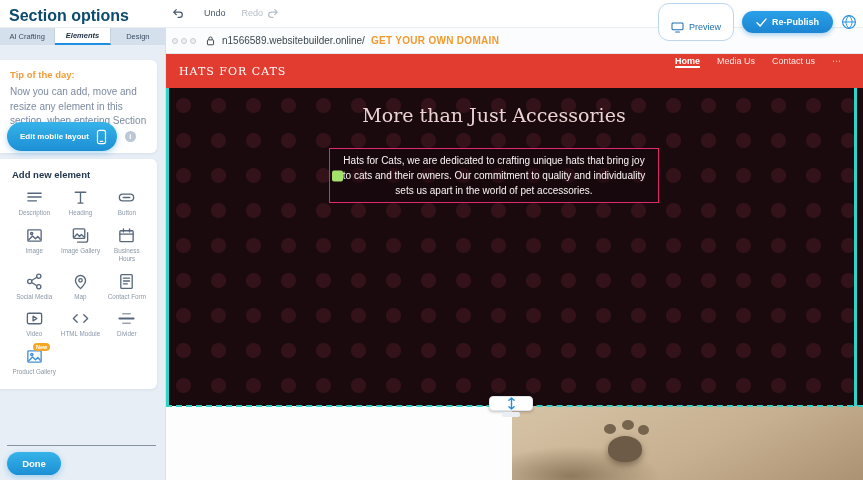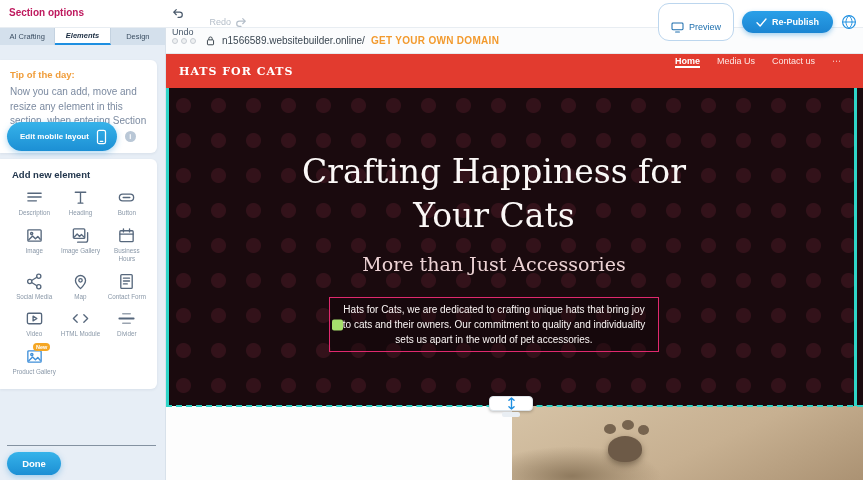--- a/index.html
+++ b/index.html
@@ -1,23 +1,23 @@
 <!DOCTYPE html>
 <html><head>
 <meta charset="utf-8">
 <style>
   * { margin:0; padding:0; box-sizing:border-box; }
   html,body { width:863px; height:480px; overflow:hidden; }
   body { font-family:"Liberation Sans", sans-serif; background:#fff; position:relative; }
 
   
   .topbar { position:absolute; top:0; left:0; width:863px; height:28px; background:#fff; border-bottom:1px solid #e8edf2; z-index:30; }
-  .topbar-title { position:absolute; left:9px; top:7px; font-size:10px; font-weight:bold; color:#be185d; }
+  .topbar-title { position:absolute; left:9px; top:7px; font-size:16px; font-weight:bold; color:#0c4a6e; }
   .history { position:absolute; left:172px; top:7px; display:flex; align-items:center; gap:6px; font-size:9px; }
-  .undo-group { display:flex; align-items:flex-start; gap:8px; color:#48586a; cursor:pointer;flex-direction:column; }
+  .undo-group { display:flex; align-items:center; gap:20px; color:#48586a; cursor:pointer; }
   .redo-group { display:flex; align-items:center; gap:4px; color:#b4bec9; margin-left:10px; cursor:default; }
   .hist-icon { width:12px; height:12px; }
   .topbar-right { position:absolute; right:6px; top:3px; display:flex; align-items:center; gap:8px; }
   .btn-preview { display:flex; gap:5px; height:21px; padding:18px 12px; border:1px solid #bcd6ee; border-radius:11px; background:#fff; color:#1e6fae; font-size:9px; cursor:pointer; }
   .btn-republish { display:flex; align-items:center; gap:5px; height:22px; padding:0 14px; border:none; border-radius:12px; background:linear-gradient(180deg,#2aa0e8,#1b85d2); color:#fff; font-size:9px; font-weight:bold; cursor:pointer; box-shadow:0 2px 5px rgba(30,140,215,.4); }
   .globe-btn { width:16px; height:16px; cursor:pointer; }
 
   
   .sidebar { position:absolute; top:28px; left:0; width:166px; height:452px; background:#e7eef6; border-right:1px solid #d8e1ea; z-index:20; }
   .tabs { display:flex; height:17px; background:#d4e0ec; }
@@ -44,21 +44,21 @@
   
   .main { position:absolute; top:28px; left:166px; width:697px; height:452px; background:#fff; }
   .chrome { position:absolute; top:0; left:0; width:697px; height:26px; background:#fbfcfd; border-bottom:1px solid #e6eaee; display:flex; align-items:center; padding-left:6px; }
   .dots { display:flex; gap:3px; margin-right:9px; }
   .dot { width:6px; height:6px; border-radius:50%; border:1px solid #c8cdd3; background:#eef0f2; }
   .lock-icon { width:11px; height:11px; stroke:#3c474f; fill:none; stroke-width:1.6; margin-right:6px; }
   .url-text { font-size:10px; color:#3b4752; }
   .domain-cta { font-size:10px; font-weight:bold; color:#f29a2e; margin-left:6px; letter-spacing:.3px; cursor:pointer; }
 
   .site-header { position:absolute; top:26px; left:0; width:697px; height:34px; background:#e23b2f; display:flex; align-items:center; }
-  .site-logo { margin-left:13px; color:#fff; font-size:11px; font-weight:bold; letter-spacing:1px; font-family:"DejaVu Serif", serif; cursor:pointer; }
+  .site-logo { margin-left:13px; color:#fff; font-size:11px; font-weight:normal; letter-spacing:1px; font-family:"DejaVu Serif", serif; cursor:pointer; }
   .site-nav { margin-left:auto; margin-right:22px; display:flex; align-items:flex-start; gap:17px; height:100%; }
   .nav-item { display:flex; align-items:center; color:#fde7e4; font-size:9px; cursor:pointer; border-bottom:2px solid transparent; padding-top:2px; }
   .nav-item.active { color:#fff; font-weight:bold; border-bottom:2px solid #fff; }
 
   .hero { position:absolute; top:60px; left:0; width:697px; height:318px;
           background-color:#1a0a0e;
           background-image:radial-gradient(circle at 50% 50%, #33121a 7px, rgba(0,0,0,0) 8px);
           background-size:35px 35px; overflow:hidden; }
   .hero-content { position:absolute; left:0; top:0; width:656px; height:100%; display:flex; flex-direction:column; align-items:center; }
   .hero-heading { margin-top:62px; text-align:center; color:#fbf8f7; font-family:"DejaVu Serif", serif; font-size:33px; line-height:1.32; font-weight:normal; cursor:pointer; }
@@ -286,24 +286,20 @@
     <div class="site-nav">
       <div class="nav-item active">Home</div>
       <div class="nav-item">Media Us</div>
       <div class="nav-item">Contact us</div>
       <div class="nav-item">⋯</div>
     </div>
   </div>
 
   <div class="hero">
     <div class="hero-content">
-      <div class="hero-heading">
-        <span>Crafting Happiness for</span><br>
-        <span>Your Cats</span>
-      </div>
       <div class="hero-sub">More than Just Accessories</div>
       <div class="hero-box">
         <div class="green-handle"></div>
         <span>Hats for Cats, we are dedicated to crafting unique hats that bring joy to cats and their owners. Our commitment to quality and individuality sets us apart in the world of pet accessories.</span>
       </div>
     </div>
   </div>
 
   <div class="sel-left"></div>
   <div class="sel-right"></div>

